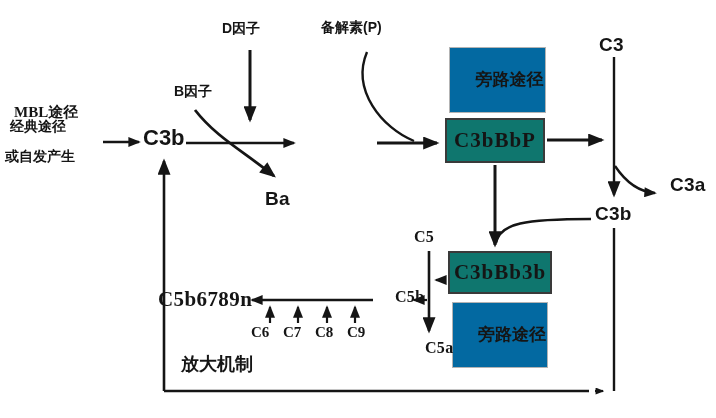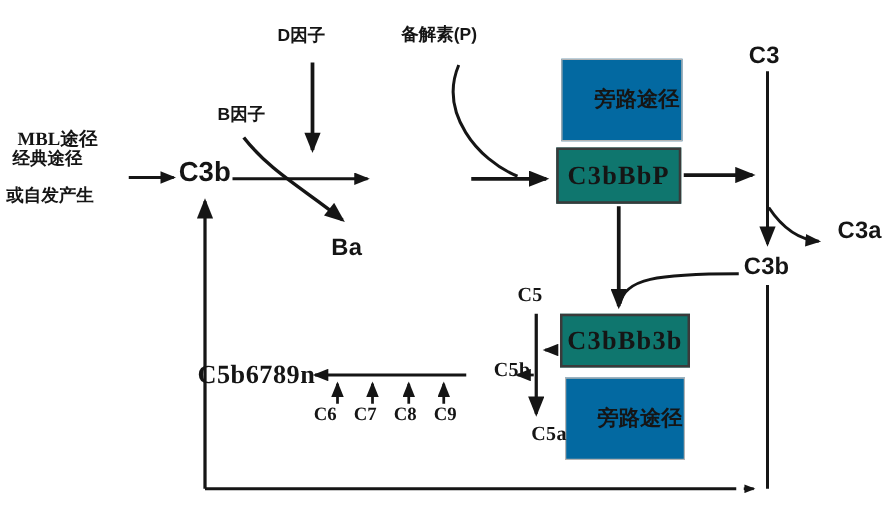--- a/index.html
+++ b/index.html
@@ -113,14 +113,15 @@
   <div class="lbl serif-b" style="left:414px;top:228px;">C5</div>
   <div class="lbl serif-b" style="left:395px;top:288px;">C5b</div>
   <div class="lbl serif-b" style="left:405px;top:339px;margin-left:20px;">C5a</div>
 
   <div class="lbl serif-b17" style="left:158px;top:288px;">C5b6789n</div>
   <div class="lbl serif-b15" style="left:251px;top:324px;">C6</div>
   <div class="lbl serif-b15" style="left:283px;top:324px;">C7</div>
   <div class="lbl serif-b15" style="left:315px;top:324px;">C8</div>
   <div class="lbl serif-b15" style="left:347px;top:324px;">C9</div>
 
+  <div class="lbl cn" style="left:181px;top:355px;font-size:18px;">放大机制</div>
 
 </div>
 
 </body></html>

